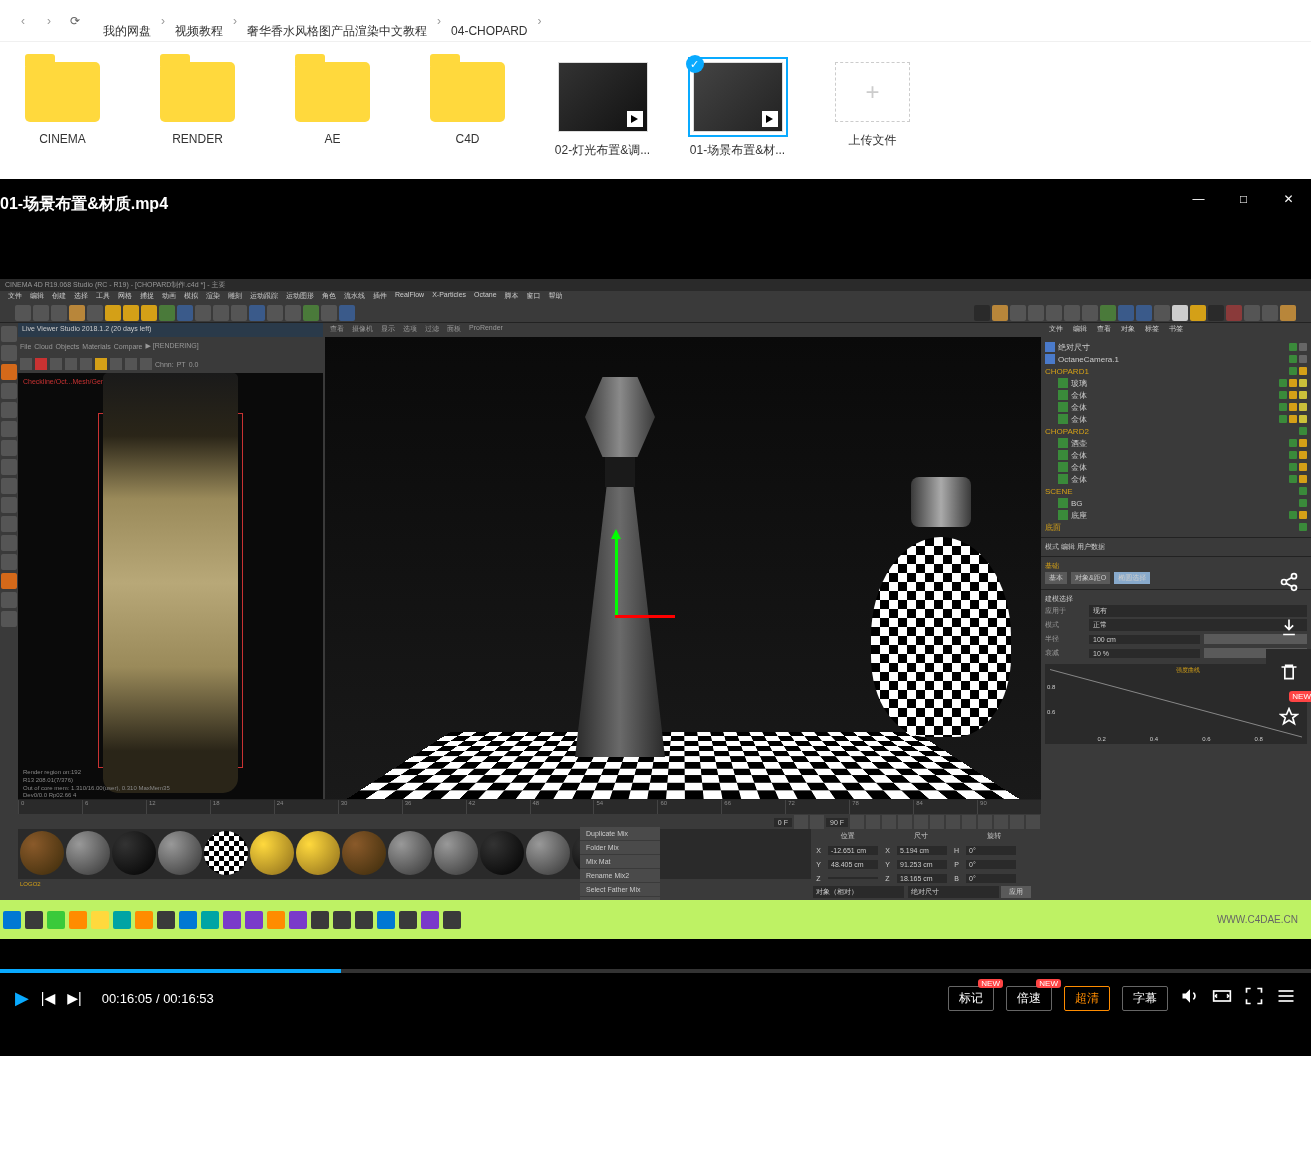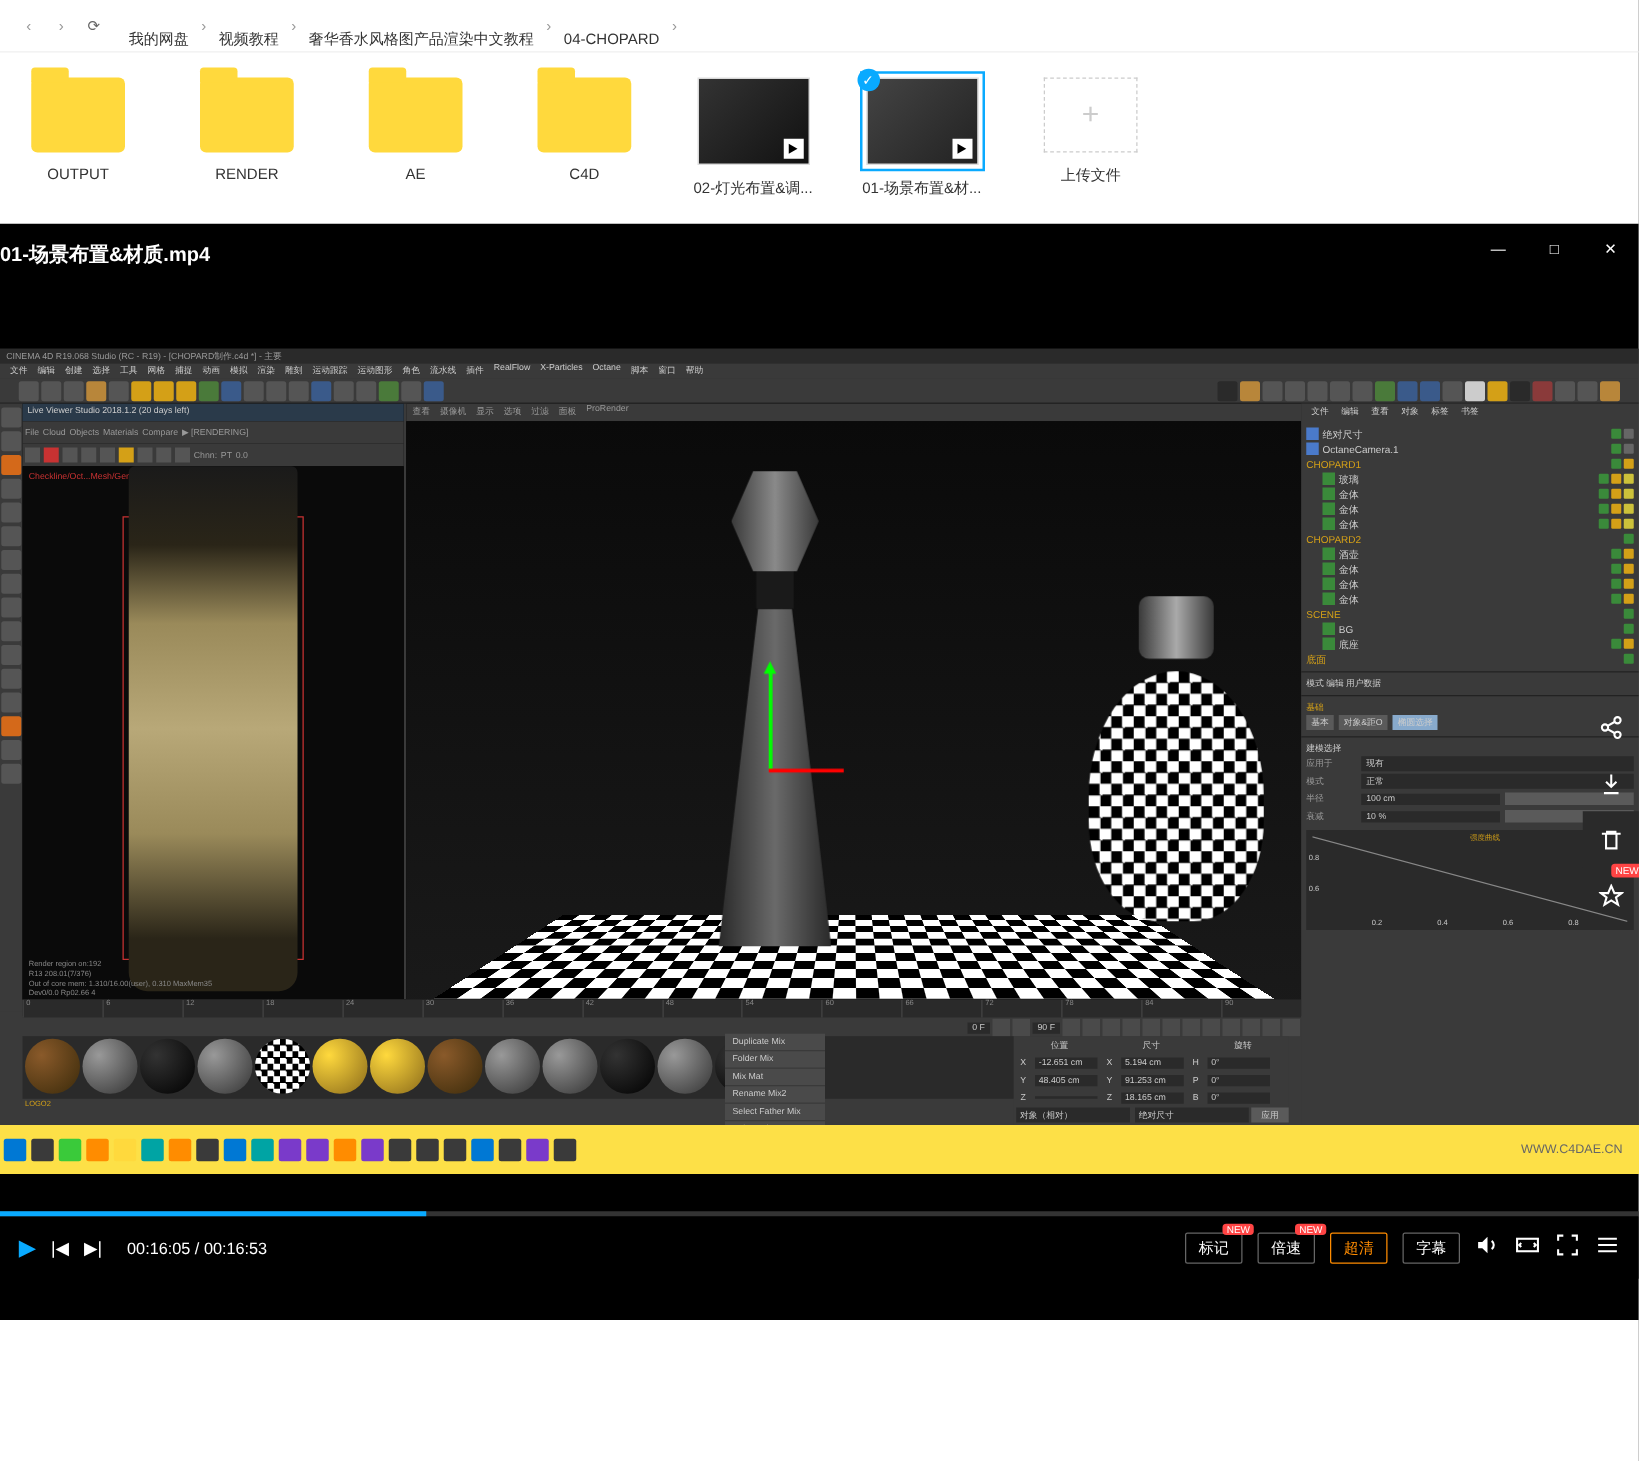--- a/index.html
+++ b/index.html
@@ -121,21 +121,21 @@
 .mat-lbl { position: absolute; bottom: -10px; font-size: 6px; color: #d4a017; }
 
 .context-menu { position: absolute; bottom: 0; left: 580px; width: 80px; background: #4a4a4a; font-size: 7px; color: #ccc; }
 .ctx-item { padding: 3px 6px; border-bottom: 1px solid #3a3a3a; }
 
 .coord-panel { position: absolute; bottom: 35px; right: 280px; width: 220px; height: 75px; background: #3a3a3a; font-size: 7px; color: #ccc; }
 .coord-row { display: flex; height: 14px; align-items: center; }
 .coord-lbl { width: 15px; text-align: center; }
 .coord-val { background: #2a2a2a; width: 50px; padding: 1px 3px; margin: 0 2px; }
 
-.taskbar { position: absolute; bottom: 0; left: 0; right: 0; height: 39px; background: #fde047; display: flex; gap: 4px; padding: 3px; align-items: center; margin-top: 48px; }
+.taskbar { position: absolute; bottom: 0; left: 0; right: 0; height: 39px; background: #bef264; display: flex; gap: 4px; padding: 3px; align-items: center; margin-top: 48px; }
 .tb-app { width: 18px; height: 18px; background: #3a3a3a; border-radius: 2px; }
 .tb-app.blue { background: #0078d4; }
 .tb-app.green { background: #3aca3a; }
 .tb-app.orange { background: #ff8c00; }
 .tb-app.purple { background: #7a3aca; }
 .tb-app.yellow { background: #ffd93d; }
 .tb-app.teal { background: #00a4a4; }
 .watermark { margin-left: auto; color: #666; font-size: 10px; margin-right: 10px; }
 
 
@@ -174,21 +174,21 @@
     <span class="crumb">奢华香水风格图产品渲染中文教程</span>
     <span class="crumb-sep">›</span>
     <span class="crumb">04-CHOPARD</span>
     <span class="crumb-sep">›</span>
   </div>
 </div>
 
 <div class="file-area">
   <div class="file-item">
     <div class="folder-icon"></div>
-    <div class="file-label">OUTPUT</div>
+    <div class="file-label">CINEMA</div>
   </div>
   <div class="file-item">
     <div class="folder-icon"></div>
     <div class="file-label">RENDER</div>
   </div>
   <div class="file-item">
     <div class="folder-icon"></div>
     <div class="file-label">AE</div>
   </div>
   <div class="file-item">

